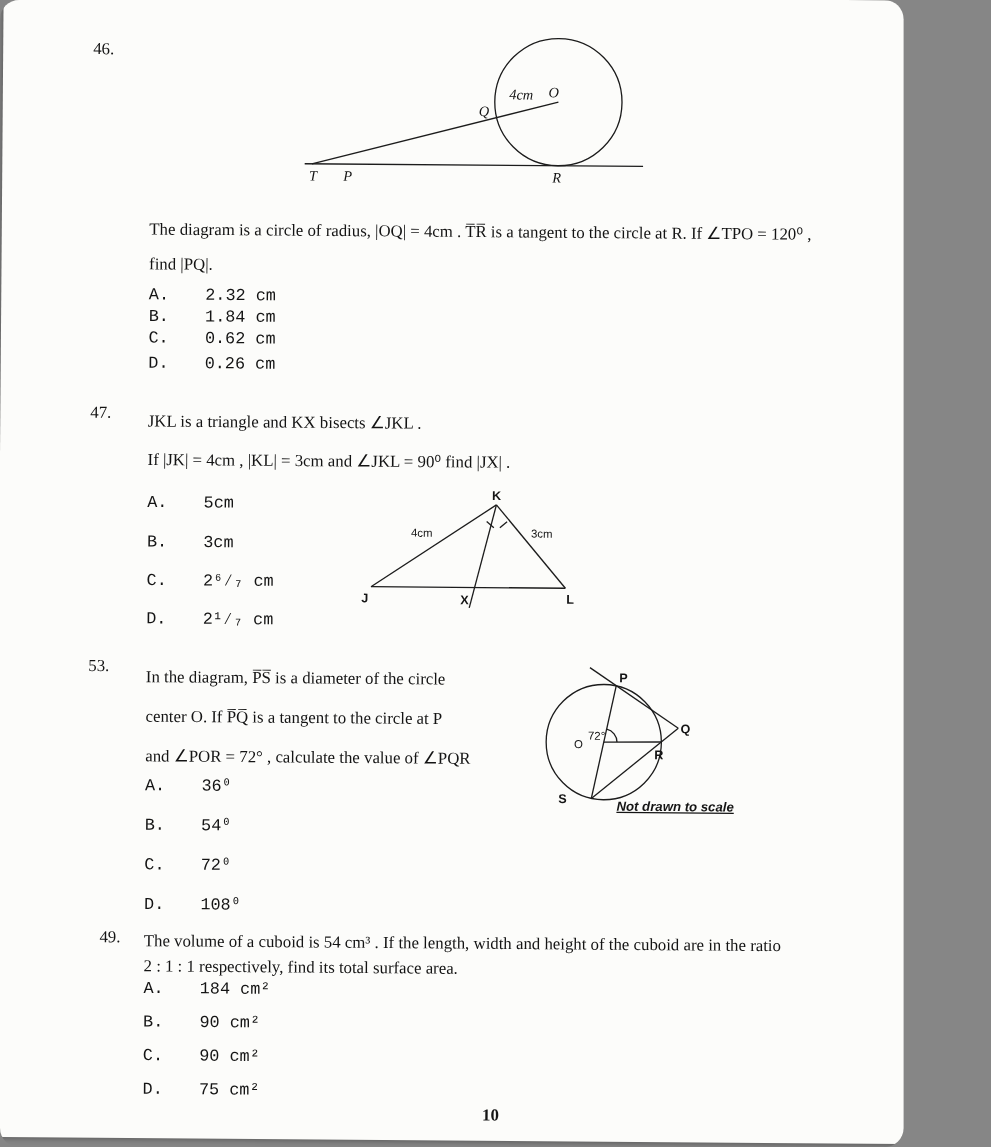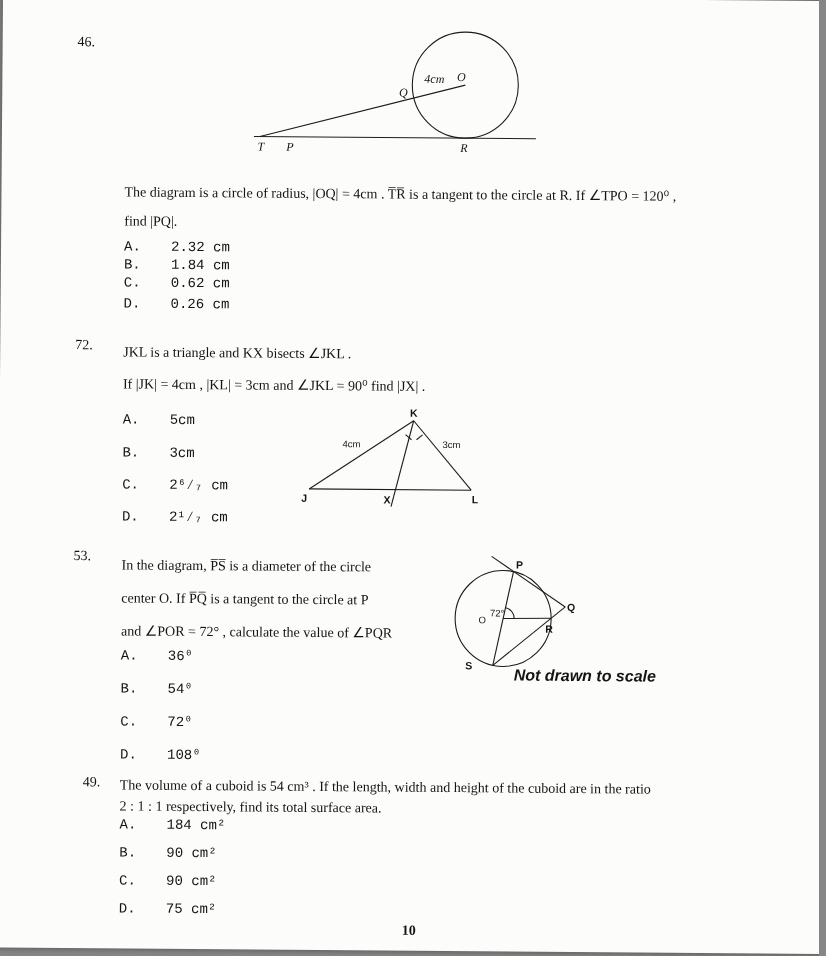--- a/index.html
+++ b/index.html
@@ -1,32 +1,32 @@
 <!DOCTYPE html>
 <html><head>
 <meta charset="utf-8">
 <style>
   html,body{margin:0;padding:0;}
   body{width:826px;height:956px;background:#868686;font-family:"Liberation Serif",serif;color:#141414;}
-  .scan{position:relative;width:819px;height:956px;overflow:hidden;}
+  .scan{position:relative;width:753px;height:956px;overflow:hidden;border-radius:16px;}
   .page{position:absolute;left:3px;top:1px;width:828px;height:953px;background:#fcfcfa;
         transform:rotate(0.45deg);transform-origin:100% 0;box-shadow:0 0 6px rgba(0,0,0,.45);}
   .qnum{position:absolute;font-size:14px;}
   .qtext{position:absolute;font-size:14px;white-space:nowrap;line-height:29px;}
   .qtext.lh33{line-height:33px;}
   .qtext.lh21{line-height:21px;}
   .opt{position:absolute;left:123px;font-size:14px;white-space:nowrap;font-family:Liberation Mono, monospace;}
   .opt .letter{display:inline-block;width:47px;}
   .diag{position:absolute;}
   .diag line,.diag circle,.diag path{stroke:#1c1c1c;stroke-width:1.1;fill:none;}
   .diag text{fill:#141414;}
   .lbl-serif{font-family:"Liberation Serif",serif;font-style:italic;font-size:12px;}
   .lbl-sans{font-family:"Liberation Sans",sans-serif;font-weight:bold;font-size:10.5px;}
   .lbl-small{font-family:"Liberation Sans",sans-serif;font-size:9.5px;}
-  .note{position:absolute;font-family:"Liberation Sans",sans-serif;font-weight:bold;font-style:italic;font-size:16px;}
+  .note{position:absolute;font-family:"Liberation Sans",sans-serif;font-weight:bold;font-style:italic;font-size:11px;text-decoration:underline;}
   .pagenum{position:absolute;left:0;top:925px;width:826px;text-align:center;font-weight:bold;font-size:14px;}
 </style>
 </head>
 <body>
 
 <div class="scan">
  <div class="page">
 
   <div class="qnum" style="left:75px;top:39px">46.</div>
 
@@ -53,21 +53,21 @@
   <div class="opt" style="top:261px">
     <span class="letter">B.</span><span class="value">1.84 cm</span>
   </div>
   <div class="opt" style="top:279px">
     <span class="letter">C.</span><span class="value">0.62 cm</span>
   </div>
   <div class="opt" style="top:300px">
     <span class="letter">D.</span><span class="value">0.26 cm</span>
   </div>
 
-  <div class="qnum" style="left:75px;top:342px">72.</div>
+  <div class="qnum" style="left:75px;top:342px">47.</div>
   <div class="qtext" style="left:123px;top:342px">JKL is a triangle and KX bisects ∠JKL .</div>
   <div class="qtext" style="left:123px;top:374px">If |JK| = 4cm , |KL| = 3cm and ∠JKL = 90⁰ find |JX| .</div>
 
   <svg class="diag" style="left:296px;top:410px" width="190" height="110" viewBox="0 0 190 110">
     <line x1="14" y1="82" x2="176" y2="82"></line>
     <line x1="14" y1="82" x2="118" y2="13"></line>
     <line x1="118" y1="13" x2="176" y2="82"></line>
     <line x1="118" y1="13" x2="96" y2="99"></line>
     <path d="M110,27 L116,32"></path>
     <path d="M121,32 L127,27"></path>

